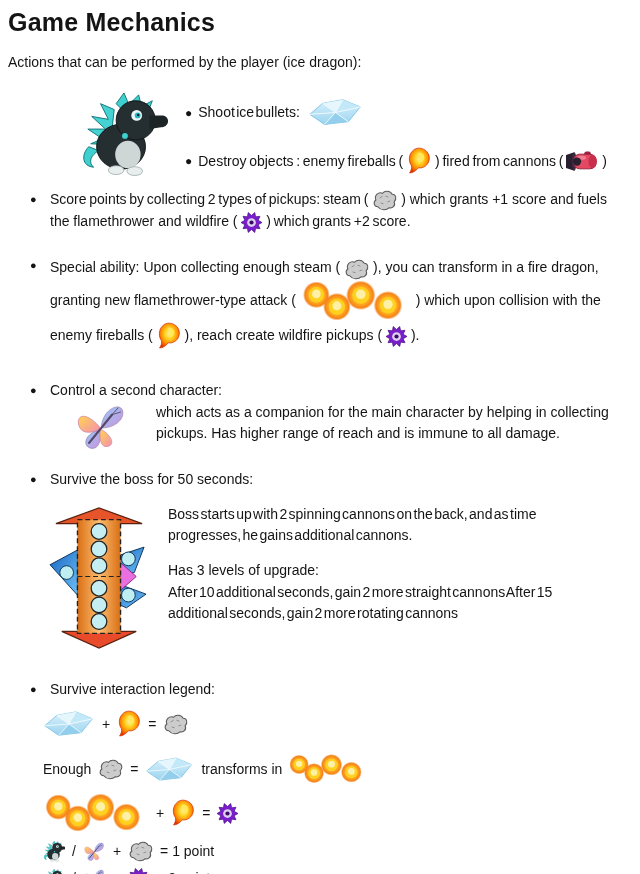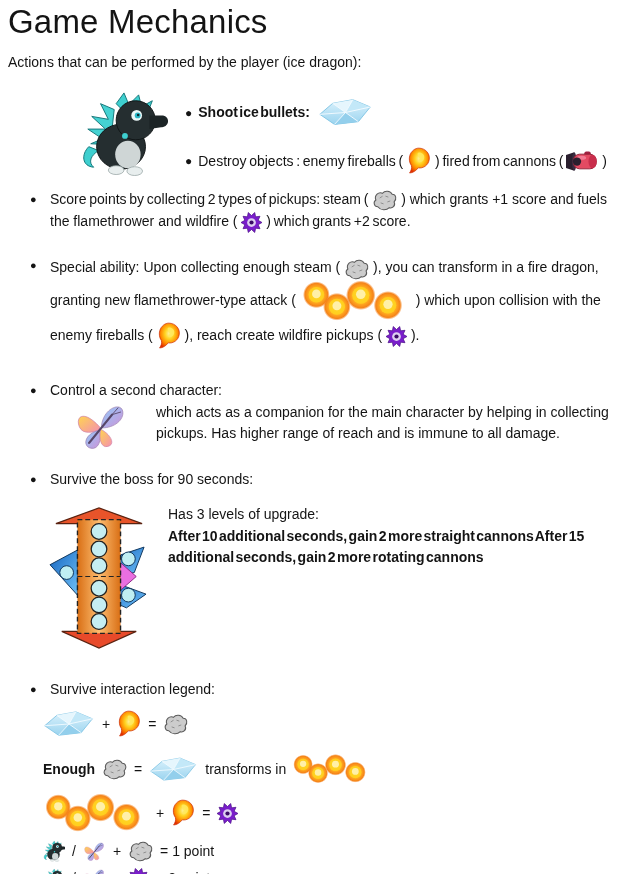--- a/index.html
+++ b/index.html
@@ -2,32 +2,32 @@
 <html><head>
 <meta charset="utf-8">
 <style>
   html,body{margin:0;padding:0;}
   body{
     width:640px;height:874px;background:#ffffff;color:#141414;
     font-family:"Liberation Sans","DejaVu Sans",sans-serif;
     font-size:14px;line-height:21px;overflow:hidden;position:relative;
   }
   .svgdefs{position:absolute;width:0;height:0;overflow:hidden;}
-  .title{font-size:33px;line-height:30px;font-weight:400;margin:7px 0 0 8px;letter-spacing:.2px;}
+  .title{font-size:25px;line-height:30px;font-weight:700;margin:7px 0 0 8px;letter-spacing:.2px;}
   .intro{margin:15px 0 17px 8px;}
 
   
   .player-row{display:flex;margin-top:14px;}
   .ic{vertical-align:middle;display:inline-block;}
   .ic-dragon{width:90px;height:86px;margin-left:78px;flex:0 0 auto;}
   .sub-bullets{margin-left:17px;padding-top:6px;}
   .sub-b{display:flex;align-items:center;}
   .sub-b + .sub-b{margin-top:18px;}
   .sdot{font-size:12px;margin-right:6px;line-height:14px;}
-  .tight{word-spacing:-2.5px;font-weight:bold;}
+  .tight{word-spacing:-2.5px;}
   .snug{word-spacing:-1.2px;text-align:center;}
 
   
   .mbullet{display:flex;padding-left:30px;padding-right:12px;}
   .mdot{width:20px;flex:0 0 20px;font-size:11px;line-height:21px;}
   .mb-content{flex:1;}
 
   .score-b{margin-top:13px;}
   .special-b{margin-top:21px;}
   .companion-b{margin-top:30px;}
@@ -61,21 +61,21 @@
   .boss-p2{margin-bottom:1px !important;}
 
   
   .lrow{display:flex;align-items:center;margin-left:43px;}
   .lrow .op{margin:0 7px;}
   .lr1{margin-top:9px;}
   .lr2{margin-top:11px;}
   .lr3{margin-top:5px;}
   .lr4{margin-top:7px;}
   .lr5{margin-top:5px;}
-  .lrow .txt{margin-right:7px;font-weight:bold;}
+  .lrow .txt{margin-right:7px;}
   .lrow .res{margin-left:7px;}
 </style>
 </head>
 <body>
 
 <svg class="svgdefs" aria-hidden="true">
   <defs>
     <linearGradient id="gCrystal" x1="0" y1="0" x2="0" y2="1">
       <stop offset="0" stop-color="#dcf2fc"></stop>
         <stop offset="1" stop-color="#9bd4ef"></stop>
@@ -288,28 +288,29 @@
           <use href="#sym-butterfly"></use>
         </svg>
       <div class="companion-text">which acts as a companion for the main character by helping in collecting pickups. Has higher range of reach and is immune to all damage.</div>
     </div>
   </div>
 </div>
 
 <div class="mbullet survive-b">
   <span class="mdot">●</span>
   <div class="mb-content">
-    <div>Survive the boss for 90 seconds:</div>
+    <div>Survive the boss for 50 seconds:</div>
   </div>
 </div>
 <div class="boss-row">
   <svg class="ic ic-boss">
       <use href="#sym-boss"></use>
     </svg>
   <div class="boss-text">
+    <p class="boss-p1 tight">Boss starts up with 2 spinning cannons on the back, and as time progresses, he gains additional cannons.</p>
     <p class="boss-p2">Has 3 levels of upgrade:</p>
     <p class="tight">After 10 additional seconds, gain 2 more straight cannons After 15 additional seconds, gain 2 more rotating cannons</p>
   </div>
 </div>
 
 <div class="mbullet legend-b">
   <span class="mdot">●</span>
   <div class="mb-content">
     <div>Survive interaction legend:</div>
   </div>

